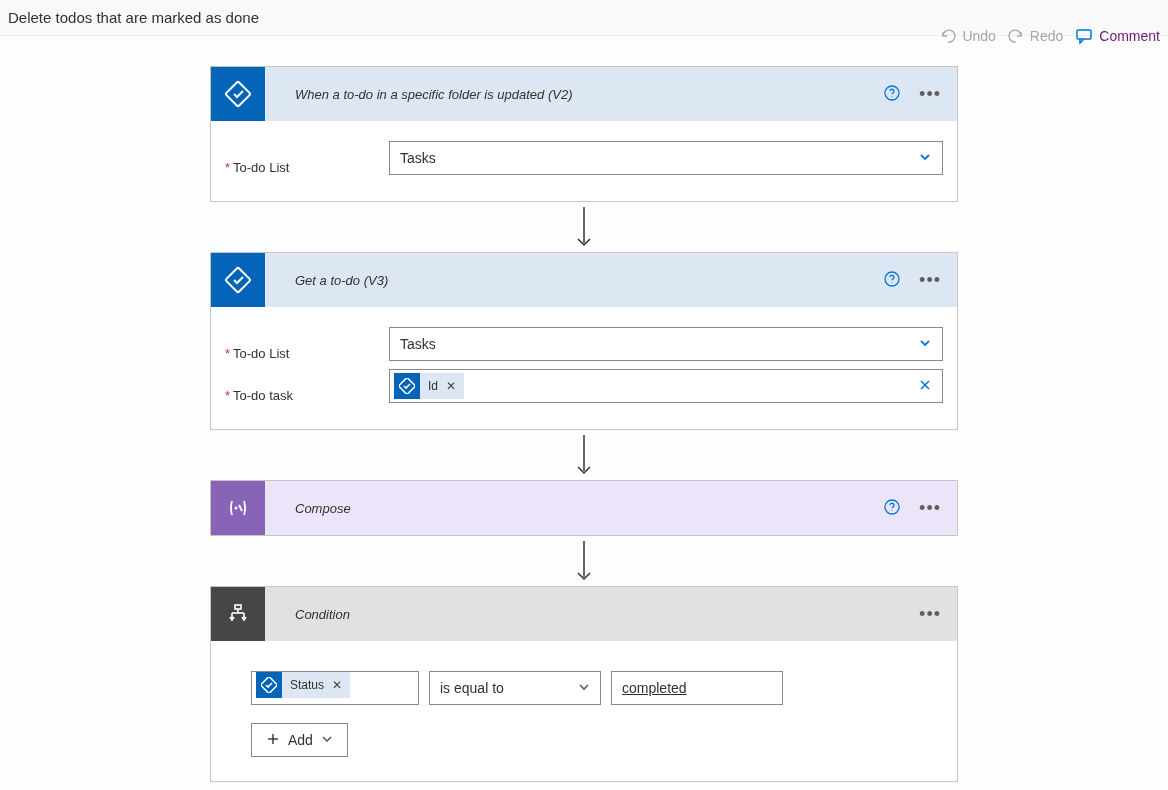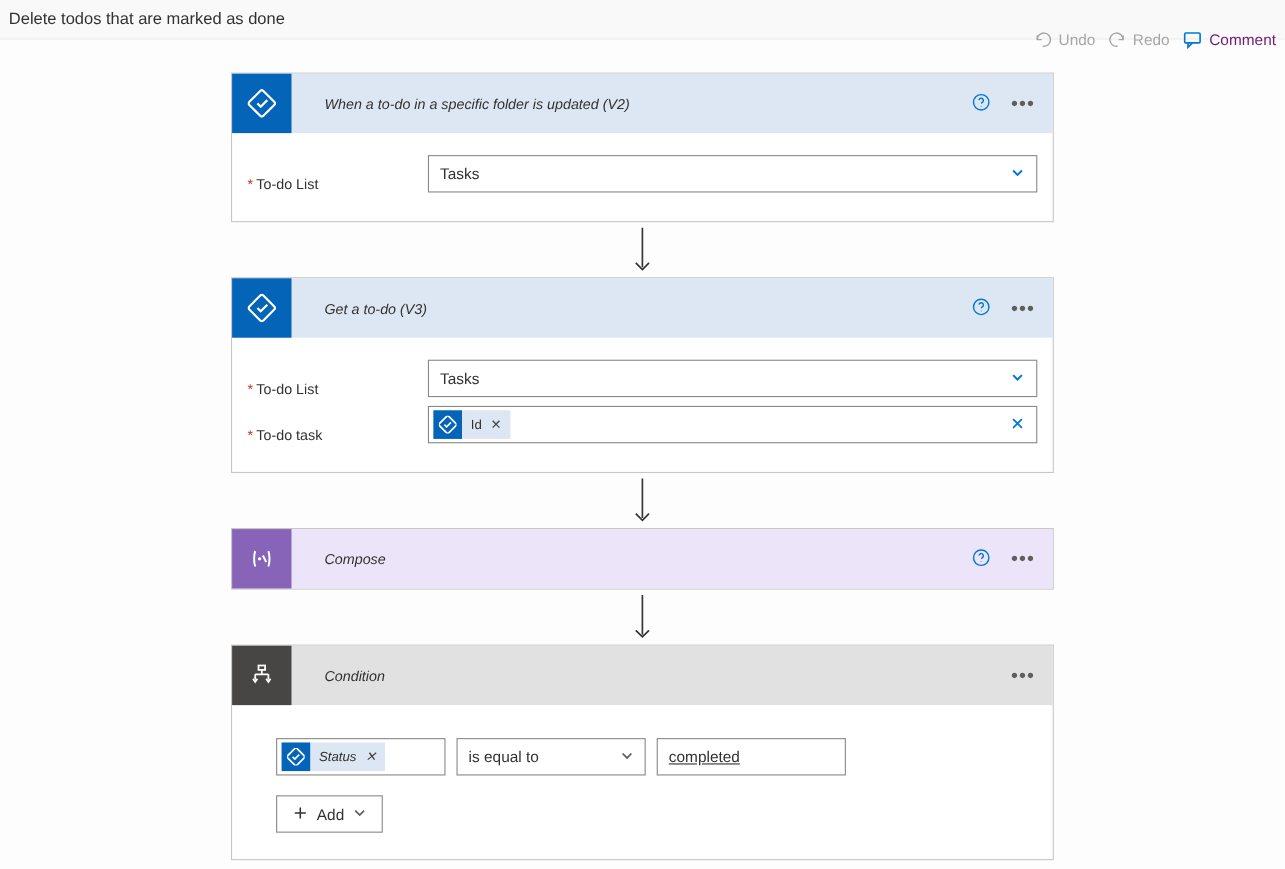--- a/index.html
+++ b/index.html
@@ -106,26 +106,25 @@
   .token-label { padding: 0 6px 0 8px; }
   .token-x { padding: 0 8px 0 2px; cursor: pointer; font-size: 12px; color: #444; }
   .clear-x { color: #0078d4; margin-left: auto; margin-right: 6px; cursor: pointer; }
 
   .arrow { height: 50px; display: flex; align-items: center; justify-content: center; }
   .arrow svg { display: block; }
 
   .cond-body { padding: 30px 40px 24px; }
   .cond-row { display: flex; gap: 10px; align-items: center; margin-bottom: 18px; }
   .cond-left {
-    width: 154px; height: 34px;
-    border: 1px solid #8a8886;
-    display: flex; align-items: center;
+    width: 168px; height: 34px;
+    border: 1px solid #8a8886;
+    display: flex; 
     padding: 0 2px 0 2px;
     background: #fff;
-    font-style: italic;
   }
   .cond-mid {
     width: 172px; height: 34px;
     border: 1px solid #8a8886;
     display: flex; align-items: center; justify-content: space-between;
     padding: 0 10px;
     background: #fff;
     cursor: pointer;
   }
   .cond-right {

